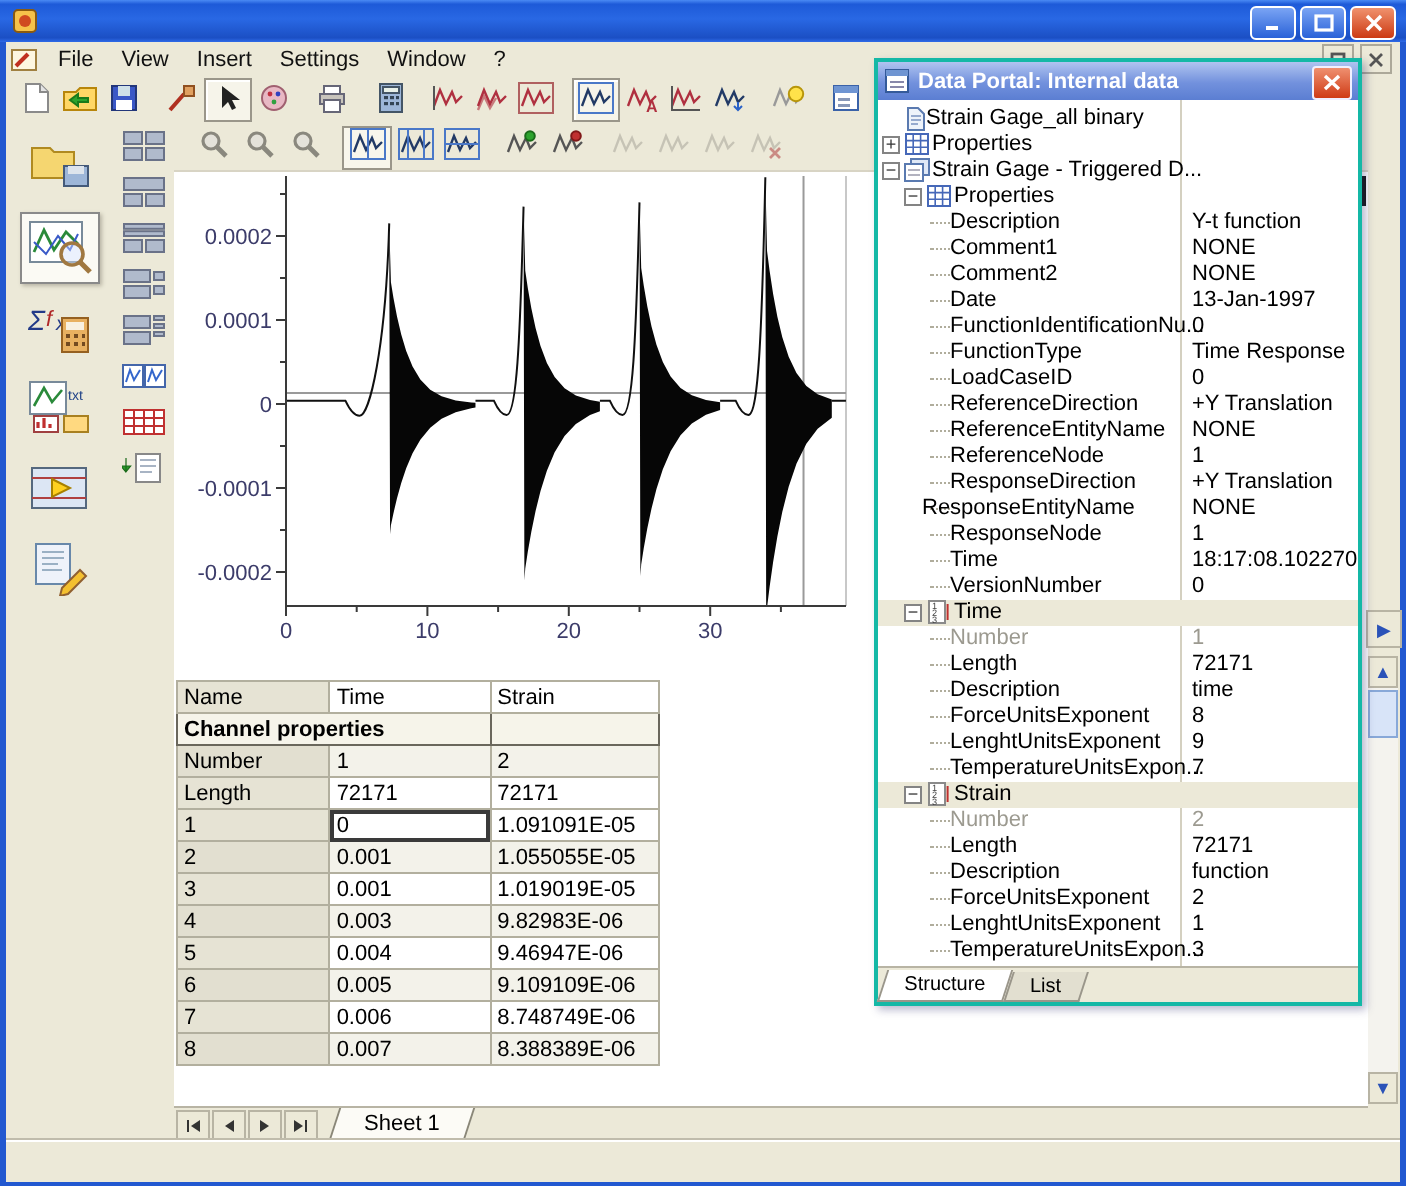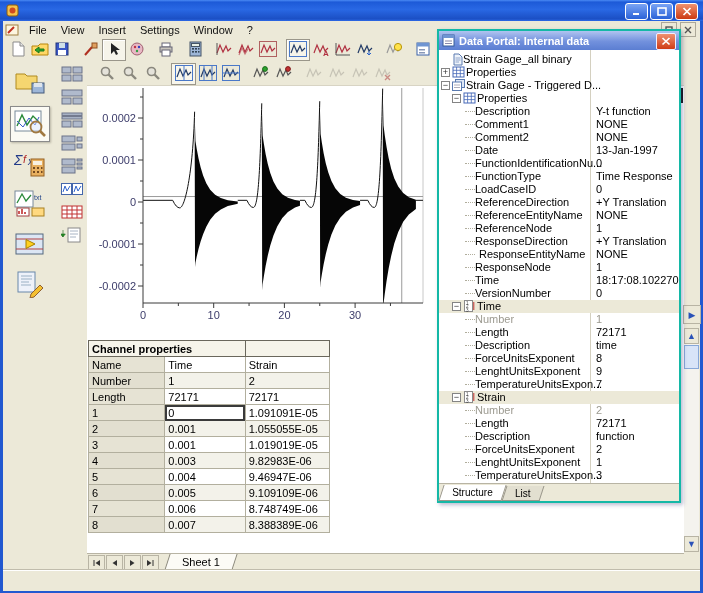--- a/index.html
+++ b/index.html
@@ -538,27 +538,27 @@
         </svg></div>
     <div id="tables">
         <table>
           <colgroup>
             <col style="width:76px">
             <col style="width:80px">
             <col style="width:84px">
           </colgroup>
           <tbody>
             <tr>
-              <th class="sect" colspan="2">Channel properties</th>
-              <th class="sect"></th>
-            </tr>
-            <tr>
               <td class="lab">Name</td>
               <td>Time</td>
               <td>Strain</td>
+            </tr>
+            <tr>
+              <th class="sect" colspan="2">Channel properties</th>
+              <th class="sect"></th>
             </tr>
             <tr class="alt">
               <td class="lab">Number</td>
               <td>1</td>
               <td>2</td>
             </tr>
             <tr>
               <td class="lab">Length</td>
               <td>72171</td>
               <td>72171</td>
@@ -759,21 +759,21 @@
             <span class="tlabel" style="left:36px">ReferenceNode</span>
             <span class="tval">1</span>
           </div>
           <div class="trow">
             <span class="leafdots" style="left:26px"></span>
             <span class="tlabel" style="left:36px">ResponseDirection</span>
             <span class="tval">+Y Translation</span>
           </div>
           <div class="trow">
             <span class="leafdots" style="left:26px"></span>
-            <span class="tlabel" style="left:40px">ResponseEntityName</span>
+            <span class="tlabel" style="left:22px">ResponseEntityName</span>
             <span class="tval">NONE</span>
           </div>
           <div class="trow">
             <span class="leafdots" style="left:26px"></span>
             <span class="tlabel" style="left:36px">ResponseNode</span>
             <span class="tval">1</span>
           </div>
           <div class="trow">
             <span class="leafdots" style="left:26px"></span>
             <span class="tlabel" style="left:36px">Time</span>

